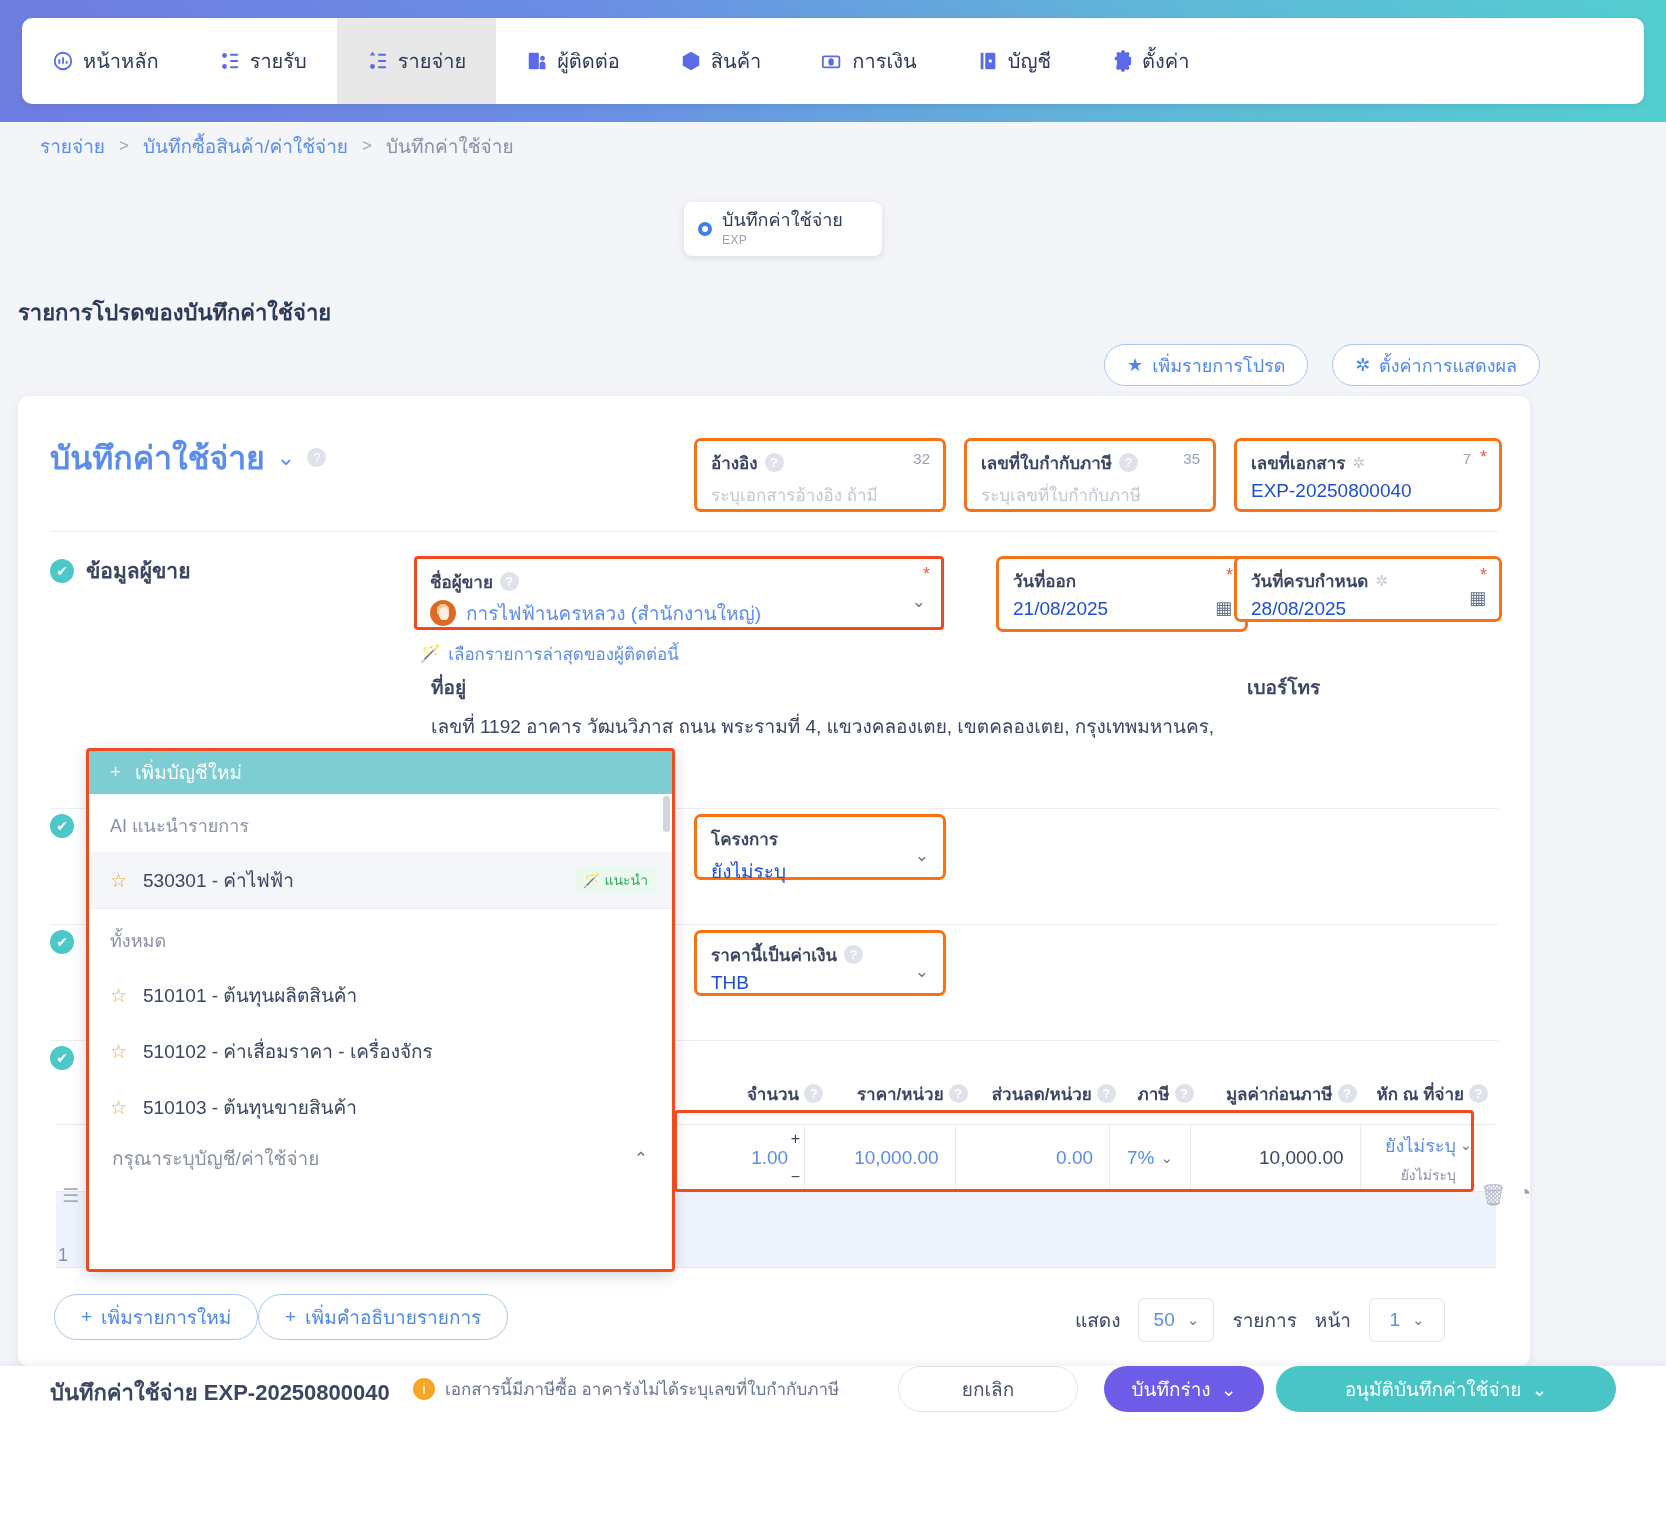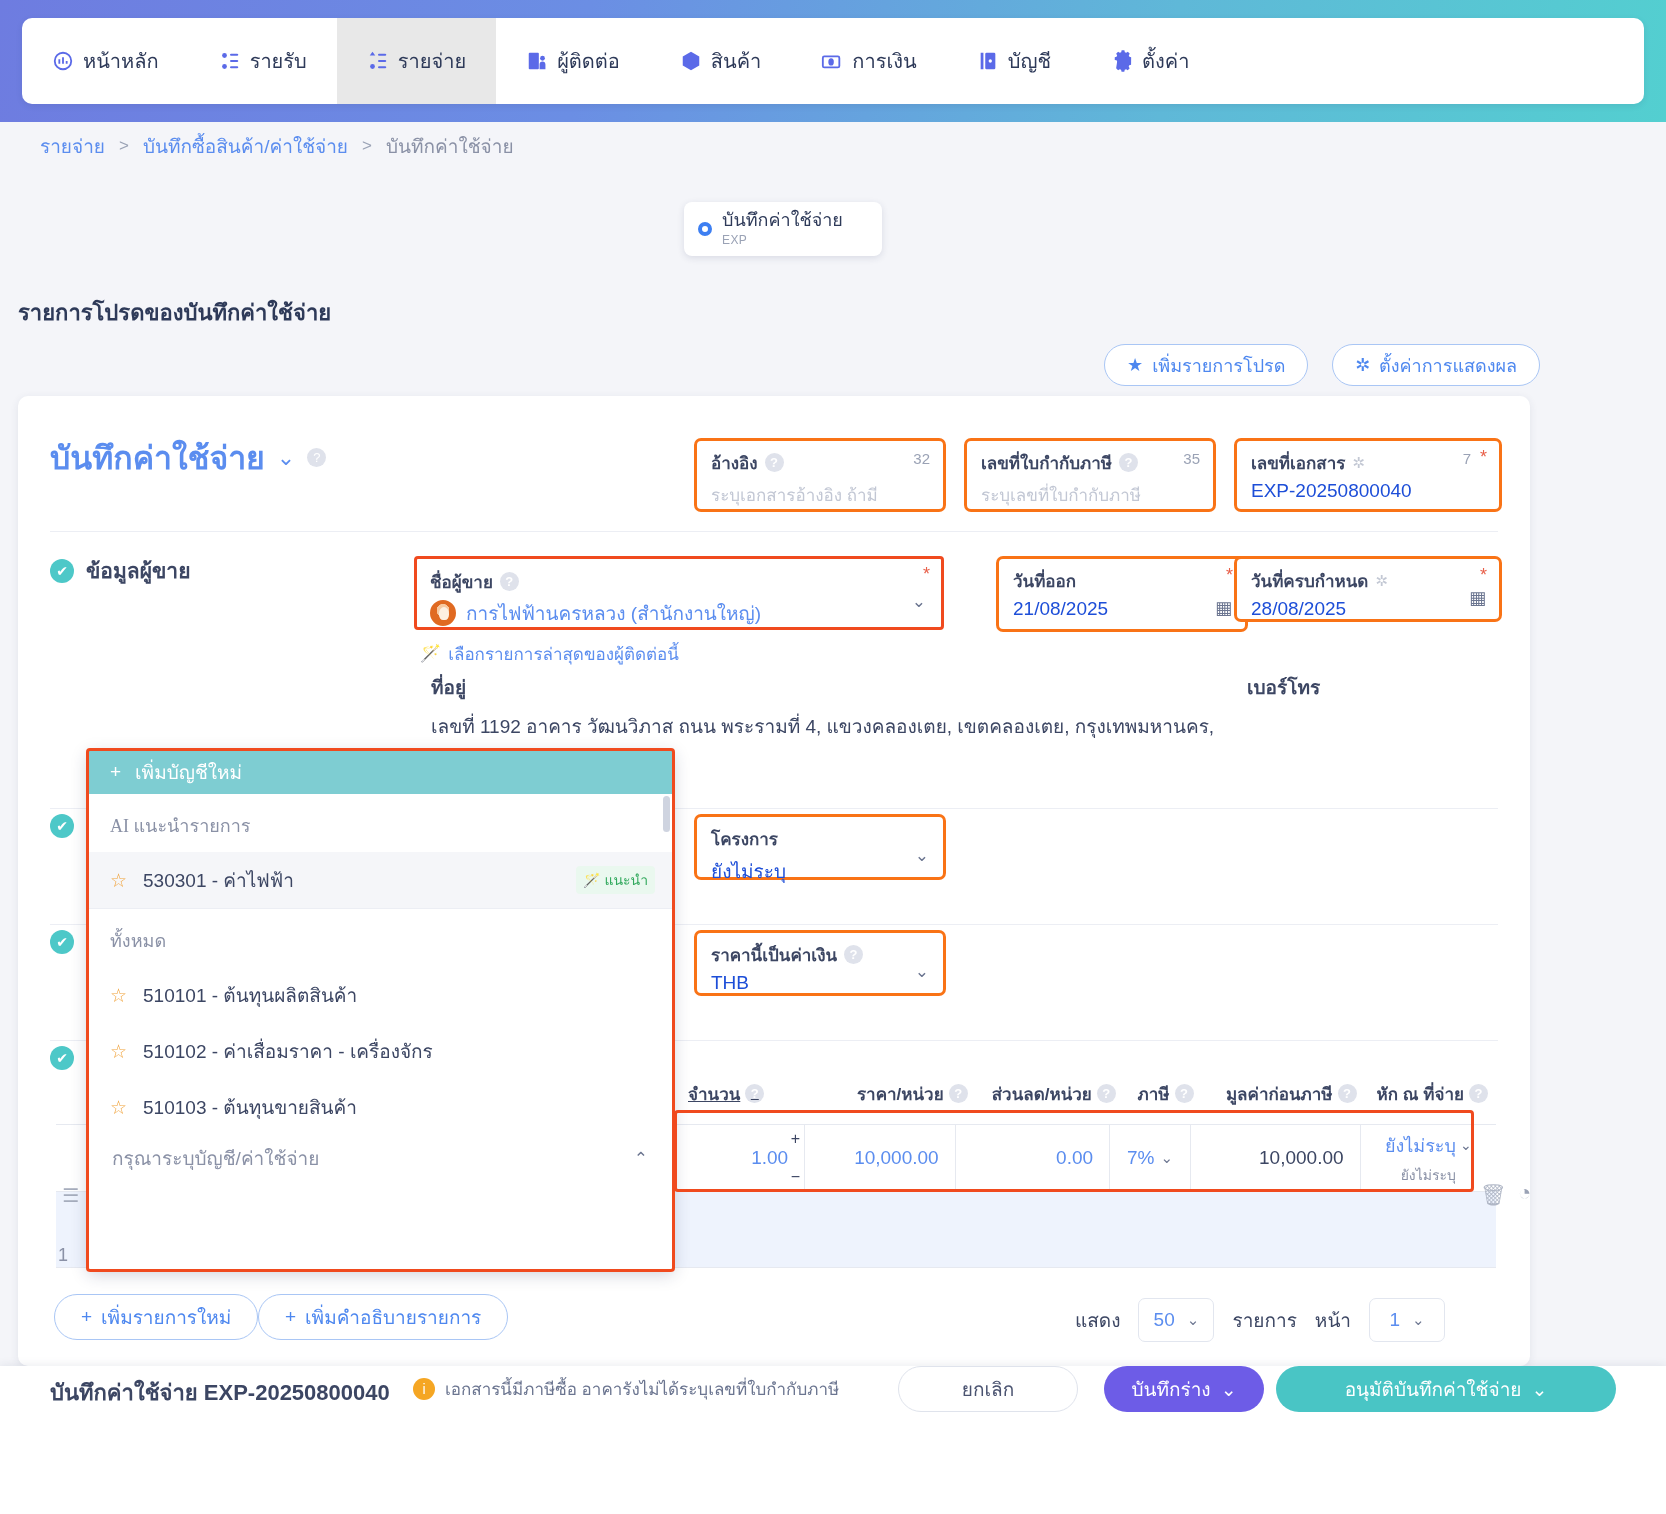--- a/index.html
+++ b/index.html
@@ -145,21 +145,21 @@
   
   .acctdd {
     position: absolute; left: 88px; top: 750px; width: 585px; height: 520px;
     background: #fff; box-shadow: 0 4px 16px rgba(30,40,80,.22);
     z-index: 30; overflow: hidden;
   }
   .dd-add {
     height: 44px; background: #7ecdd2; color: #fff; font-size: 19px;
     display: flex; align-items: center; gap: 14px; padding: 0 22px; cursor: pointer;
   }
-  .dd-grouphdr { font-size: 18px; color: #8a91a6; padding: 17px 22px 12px; font-family: Liberation Serif, serif; }
+  .dd-grouphdr { font-size: 18px; color: #8a91a6; padding: 17px 22px 12px; }
   .dd-item {
     display: flex; align-items: center; gap: 16px; padding: 13px 22px;
     font-size: 19px; color: #3c4663; cursor: pointer; position: relative;
   }
   .dd-item.sugg { background: #f5f6f9; }
   .star { color: #f0a33c; font-size: 19px; flex: none; }
   .sugg-tag {
     position: absolute; right: 18px; top: 50%; transform: translateY(-50%);
     background: #eaf8ef; color: #32a95d; font-size: 14px; padding: 3px 7px;
     border-radius: 4px; display: flex; align-items: center; gap: 4px;
@@ -496,21 +496,21 @@
       <span>510102 - ค่าเสื่อมราคา - เครื่องจักร</span>
     </div>
     <div class="dd-item">
       <span class="star">☆</span>
       <span>510103 - ต้นทุนขายสินค้า</span>
     </div>
     <div class="dd-scroll"></div>
   </div>
 
   <div class="thead">
-    <span class="th" style="width:146px; text-decoration:underline;">
+    <span class="th" style="width:146px; justify-content:flex-end;">
       <span>จำนวน</span>
       <span class="qmark">?</span>
     </span>
     <span class="th" style="width:156px; justify-content:flex-end;">
       <span>ราคา/หน่วย</span>
       <span class="qmark">?</span>
     </span>
     <span class="th" style="width:160px; justify-content:flex-end;">
       <span>ส่วนลด/หน่วย</span>
       <span class="qmark">?</span>

